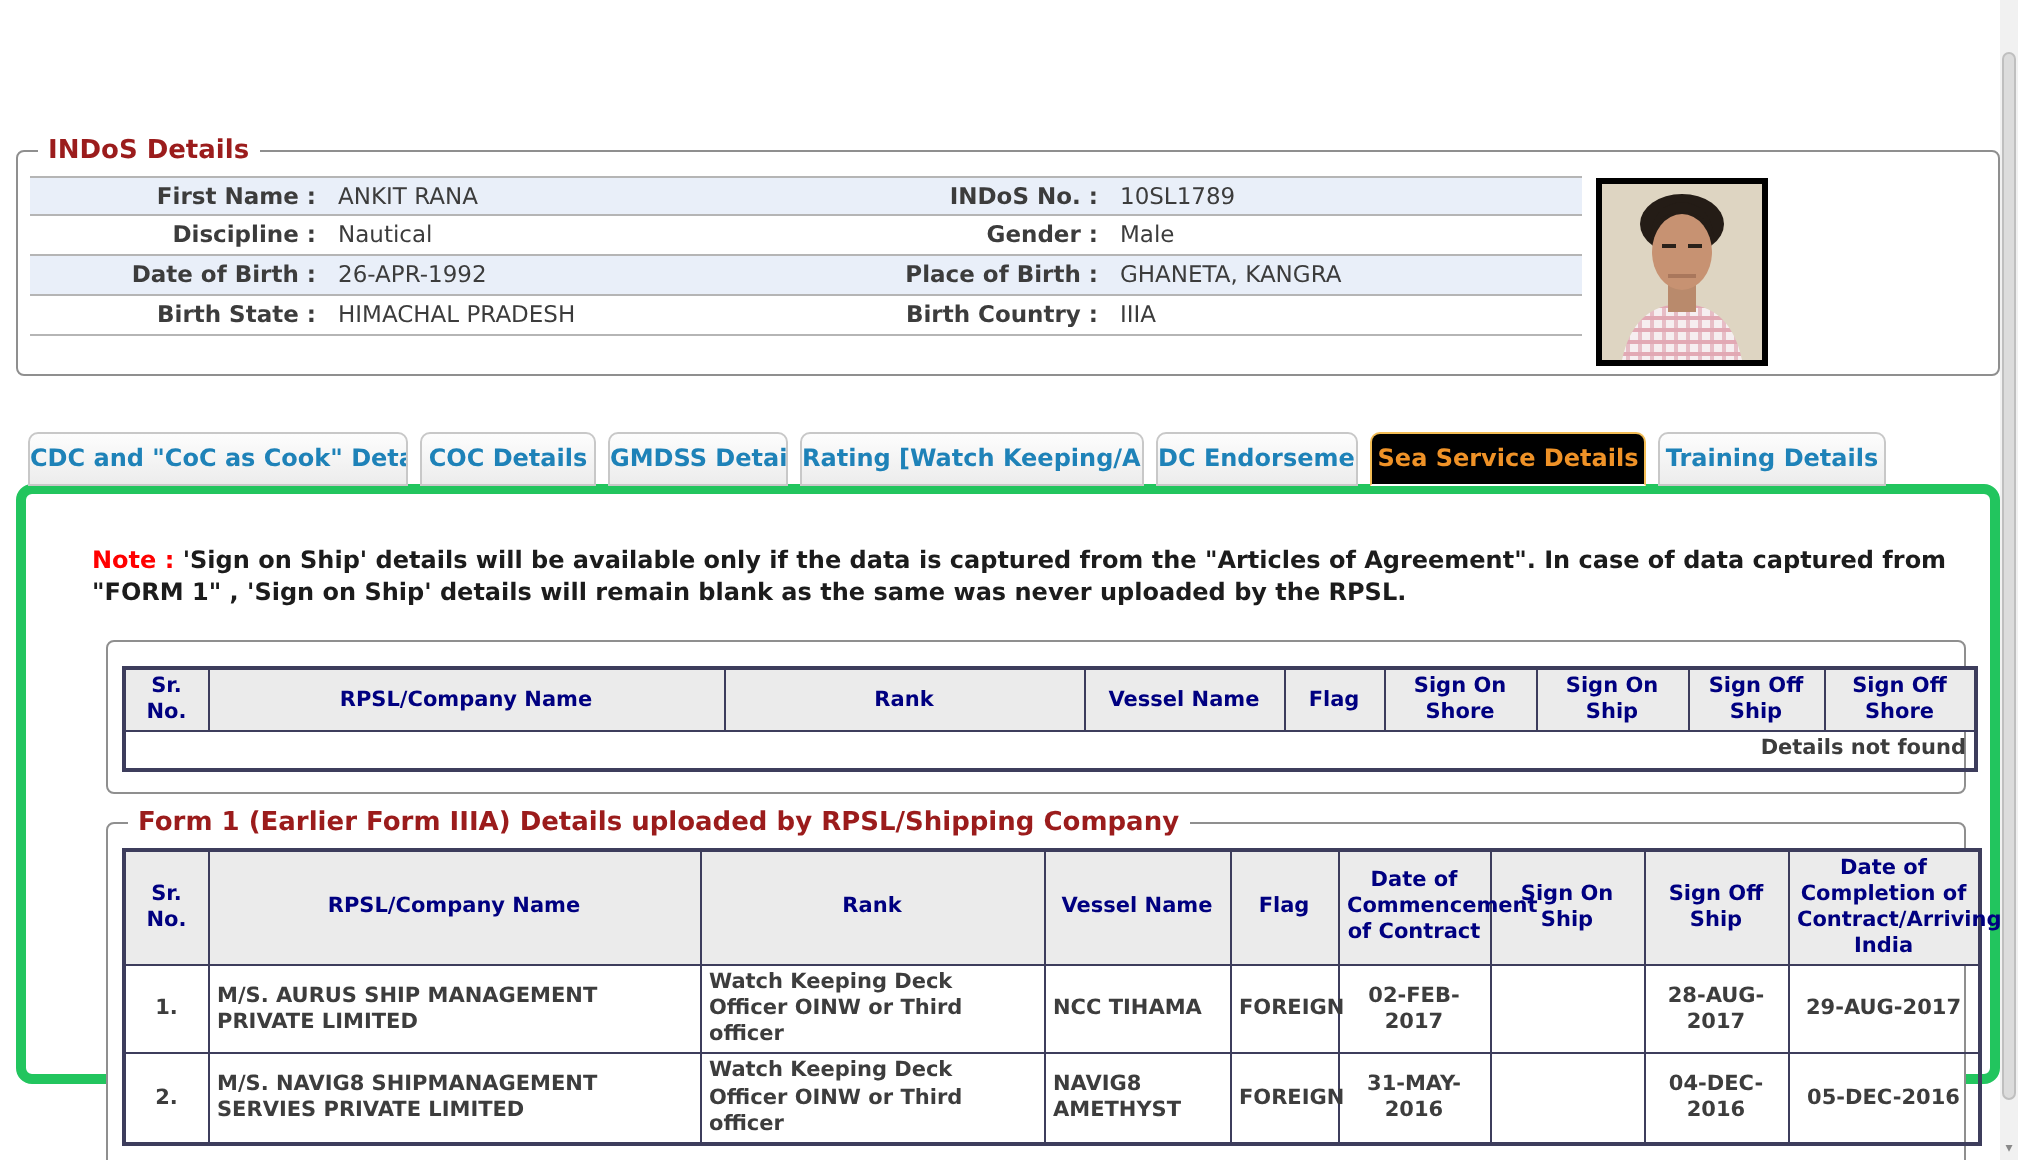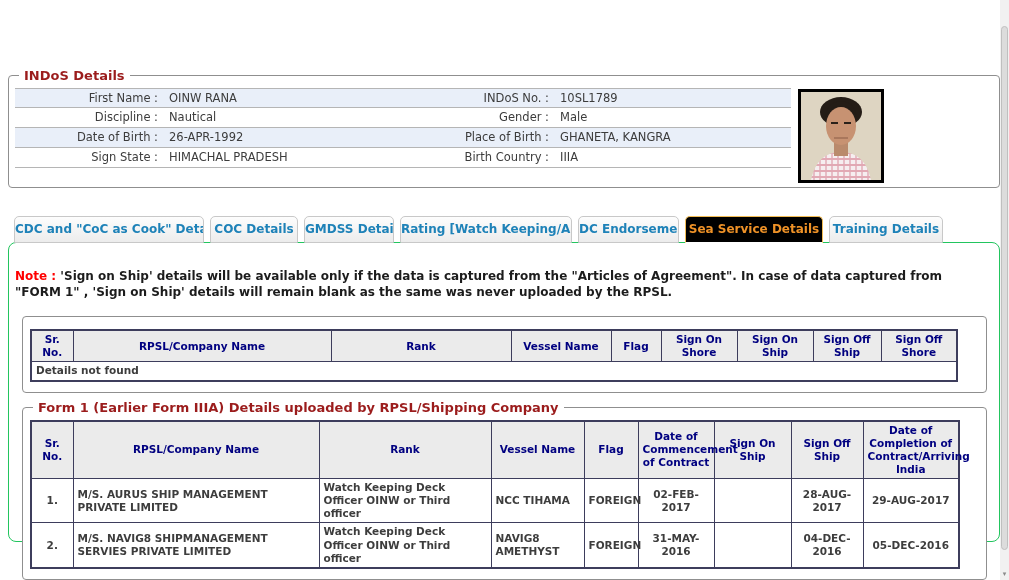--- a/index.html
+++ b/index.html
@@ -29,21 +29,21 @@
   
   .indos { margin-top:4px; height:113px; }
   .indos-rows { margin:12px 0 0 6px; width:776px; }
   .indos-row {
     display:grid; grid-template-columns:148px 268px 123px 1fr;
     height:20px; line-height:19px; font-size:11.5px;
     border-bottom:1px solid #b5b5b5;
   }
   .indos-row:first-child { border-top:1px solid #b5b5b5; }
   .indos-row:nth-child(odd) { background:#e9eff9; }
-  .f-label { font-weight:normal; text-align:right; padding-right:5px; color:#3c3c3c; white-space:nowrap; }
+  .f-label { font-weight:bold; text-align:right; padding-right:5px; color:#3c3c3c; white-space:nowrap; }
   .f-value { padding-left:6px; color:#3c3c3c; white-space:nowrap; }
   .photo {
     position:absolute; left:789px; top:13px; width:86px; height:94px;
     border:3px solid #000; background:#ded5c2;
   }
   .photo svg { display:block; width:100%; height:100%; }
 
   
   .tabs { margin-top:28px; height:27px; display:flex; gap:6px; padding-left:6px; position:relative; z-index:2; margin-bottom:-1px; }
   .tab {
@@ -51,73 +51,73 @@
     color:#1e82b8; background:linear-gradient(#fdfdfd,#ececec);
     border:1px solid #c8c8c8; border-radius:5px 5px 0 0; cursor:pointer;
     white-space:nowrap; overflow:hidden;
   }
   .tab.active {
     color:#ef9227; background:#000000; border-color:#f3bd55; border-bottom:1px solid #ffffff;
   }
 
   
   .panel {
-    position:relative; height:300px; border:1px solid #22c55e; border-radius:8px; background:#fff;
+    position:relative; height:300px; border:5px solid #22c55e; border-radius:8px; background:#fff;padding-left:27px;
   }
   .note { margin:26px 10px 0 6px; font-size:12px; font-weight:bold; color:#1c1c1c; line-height:1.3; }
   .note .note-prefix { color:#ff0000; }
 
   .inner-fs { margin:16px 12px 0 13px; }
   .inner-fs .fs-table-wrap { margin:12px 6px 10px 7px; }
 
   table.data { border-collapse:collapse; border:2px solid #3d3d5c; table-layout:fixed; }
   table.data th, table.data td { border:1px solid #3d3d5c; padding:2px 4px; }
   table.data th {
     background:#ebebeb; color:#000080; font-weight:bold; font-size:10.5px;
     text-align:center; line-height:1.25;
   }
   table.data td { font-size:10.5px; font-weight:bold; color:#3d3d3d; line-height:1.25; }
   td.c { text-align:center; }
-  td.empty-msg { color:#e60000; text-align:left; font-size:12px; height:18px; }
+  td.empty-msg { color:#e60000; text-align:right; font-size:12px; height:18px; }
 
   
   .scrollbar { position:absolute; right:0; top:0; width:9px; height:580px; background:#f1f1f1; }
   .scroll-thumb { position:absolute; left:1px; top:26px; width:7px; height:524px; background:#dcdcdc; border:1px solid #bfbfbf; border-radius:4px; }
   .scroll-arrow { position:absolute; left:0; bottom:2px; width:9px; text-align:center; font-size:7px; color:#8a8a8a; line-height:7px; }
 </style>
 </head>
 <body>
 
 <div class="page">
   <div class="top-spacer"></div>
 
 
   <div class="fieldset indos">
     <span class="legend">INDoS Details</span>
     <div class="indos-rows">
       <div class="indos-row">
         <span class="f-label">First Name :</span>
-        <span class="f-value">OINW RANA</span>
+        <span class="f-value">ANKIT RANA</span>
         <span class="f-label">INDoS No. :</span>
         <span class="f-value">10SL1789</span>
       </div>
       <div class="indos-row">
         <span class="f-label">Discipline :</span>
         <span class="f-value">Nautical</span>
         <span class="f-label">Gender :</span>
         <span class="f-value">Male</span>
       </div>
       <div class="indos-row">
         <span class="f-label">Date of Birth :</span>
         <span class="f-value">26-APR-1992</span>
         <span class="f-label">Place of Birth :</span>
         <span class="f-value">GHANETA, KANGRA</span>
       </div>
       <div class="indos-row">
-        <span class="f-label">Sign State :</span>
+        <span class="f-label">Birth State :</span>
         <span class="f-value">HIMACHAL PRADESH</span>
         <span class="f-label">Birth Country :</span>
         <span class="f-value">IIIA</span>
       </div>
     </div>
     <div class="photo">
       <svg viewBox="0 0 80 88" preserveAspectRatio="none">
         <defs>
           <pattern id="chk" width="6" height="6" patternUnits="userSpaceOnUse">
             <rect width="6" height="6" fill="#f6eef0"></rect>

